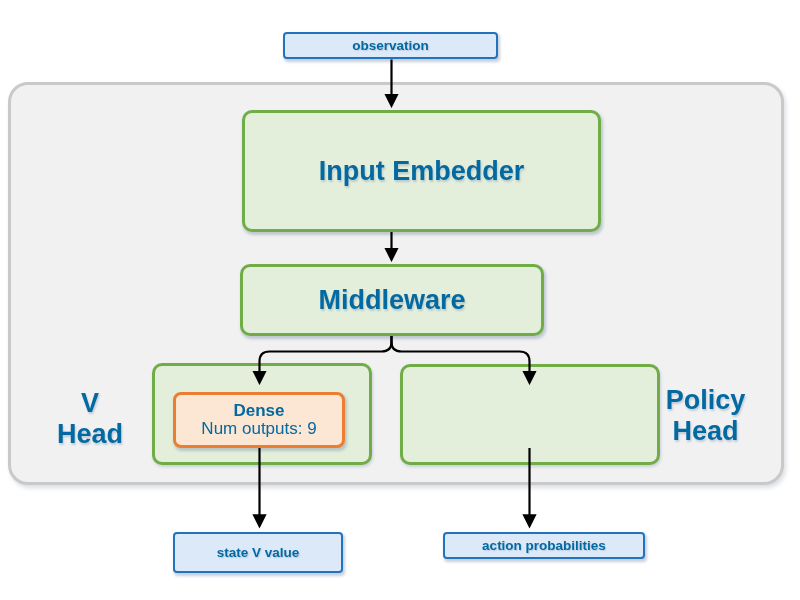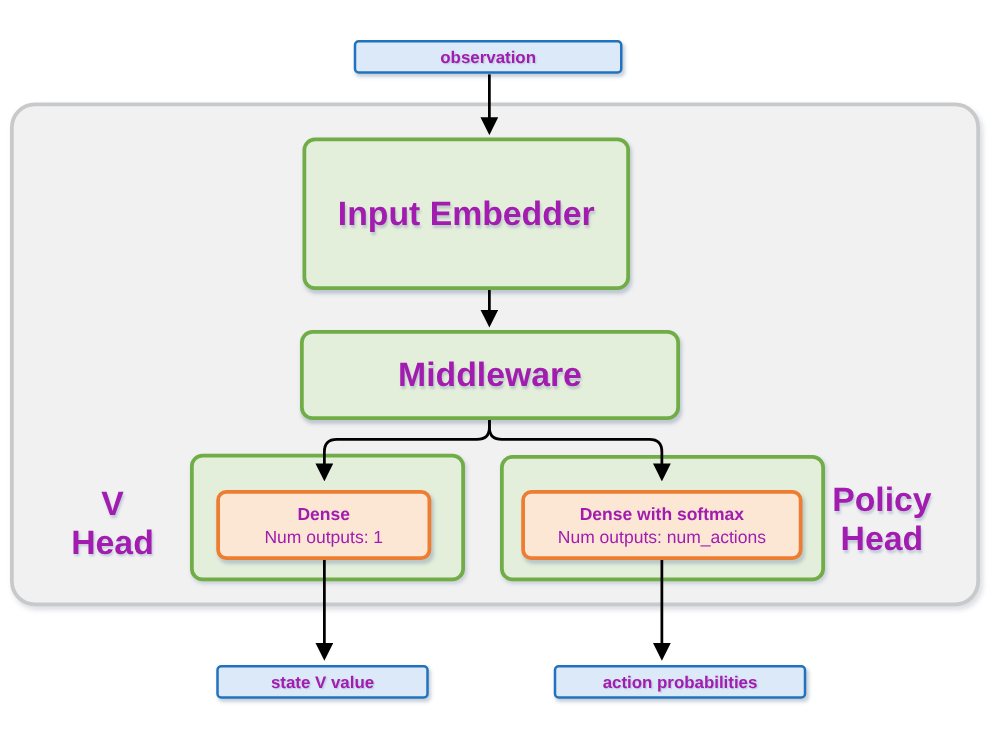--- a/index.html
+++ b/index.html
@@ -5,21 +5,21 @@
   :root{
     --io-fill:#dce9f8; --io-border:#2273bd;
     --block-fill:#e4efdb; --block-border:#70ad47;
     --layer-fill:#fce6d4; --layer-border:#ed7d31;
     --container-fill:#f1f1f2; --container-border:#c8c9cb;
     --arrow:#000000;
   }
   html,body{margin:0;padding:0;background:#ffffff;}
   .canvas{
     position:relative;width:800px;height:600px;overflow:hidden;
-    font-family:"Liberation Sans",sans-serif;color:#a21caf;
+    font-family:"Liberation Sans",sans-serif;color:#0369a1;
   }
   .container{
     position:absolute;left:8px;top:82px;width:776px;height:403px;
     background:var(--container-fill);
     border:3px solid var(--container-border);
     border-radius:20px;
     box-shadow:2px 3px 4px rgba(165,172,182,.38);
     box-sizing:border-box;
   }
   .box{
@@ -39,39 +39,39 @@
     background:var(--block-fill);
     border:3px solid var(--block-border);
     border-radius:10px;
     font-weight:bold;font-size:27px;
     text-shadow:1px 2px 2px rgba(135,155,180,.45);
   }
   .layer{
     background:var(--layer-fill);
     border:3px solid var(--layer-border);
     border-radius:8px;
-    font-size:14px;line-height:18px;
+    font-size:17px;line-height:18px;
   }
   .layer .t{font-weight:bold;}
   .layer .s{font-weight:normal;}
   .head-label{
     position:absolute;text-align:center;
     font-weight:bold;font-size:27px;line-height:31px;
     text-shadow:1px 2px 2px rgba(135,155,180,.45);
   }
   #obs{left:283px;top:32px;width:215px;height:27px;}
-  #embedder{left:242px;top:110px;width:262px;height:122px;}
+  #embedder{left:242px;top:110px;width:359px;height:122px;}
   #middleware{left:240px;top:264px;width:304px;height:72px;}
   #vhead-box{left:152px;top:363px;width:220px;height:102px;box-shadow:1px 2px 3px rgba(130,148,170,.35);}
   #dense{left:173px;top:392px;width:172px;height:56px;}
   #phead-box{left:400px;top:364px;width:260px;height:101px;box-shadow:1px 2px 3px rgba(130,148,170,.35);}
   #dense-softmax{left:417px;top:392px;width:225px;height:56px;}
   #vhead-label{left:28px;top:388px;width:124px;}
   #phead-label{left:638px;top:385px;width:135px;}
-  #state-v{left:173px;top:532px;width:170px;height:27px;}
+  #state-v{left:173px;top:532px;width:170px;height:41px;}
   #action-prob{left:443px;top:532px;width:202px;height:27px;}
   svg.arrows{position:absolute;left:0;top:0;width:800px;height:600px;pointer-events:none;}
   svg.arrows path{stroke:var(--arrow);stroke-width:2.2;fill:none;}
   svg.arrows marker path{fill:var(--arrow);stroke:none;}
 </style>
 </head>
 <body>
 
 <div class="canvas">
 
@@ -85,28 +85,24 @@
     <span>Input Embedder</span>
   </div>
 
   <div class="box block" id="middleware">
     <span>Middleware</span>
   </div>
 
   <div class="box block" id="vhead-box"></div>
   <div class="box layer" id="dense">
     <span class="t">Dense</span>
-    <span class="s">Num outputs: 1</span>
+    <span class="s">Num outputs: 9</span>
   </div>
 
   <div class="box block" id="phead-box"></div>
-  <div class="box layer" id="dense-softmax">
-    <span class="t">Dense with softmax</span>
-    <span class="s">Num outputs: num_actions</span>
-  </div>
 
   <div class="head-label" id="vhead-label">
     <div>V</div>
     <div>Head</div>
   </div>
 
   <div class="head-label" id="phead-label">
     <div>Policy</div>
     <div>Head</div>
   </div>

